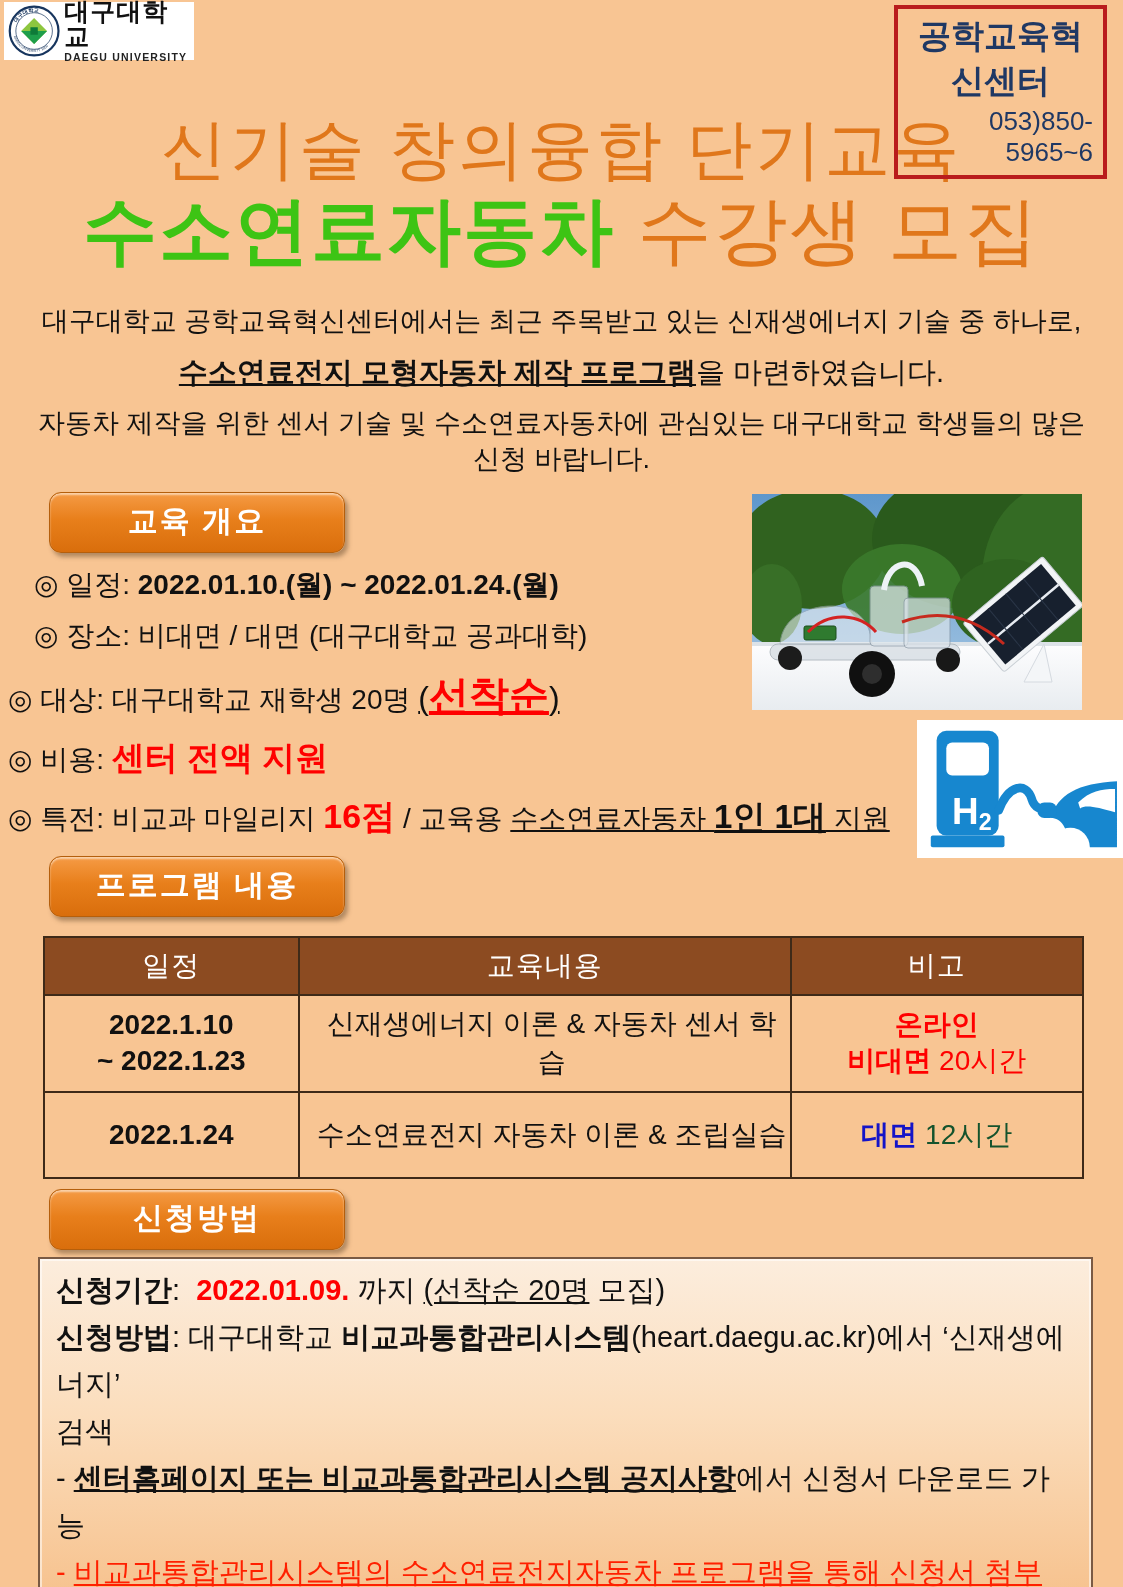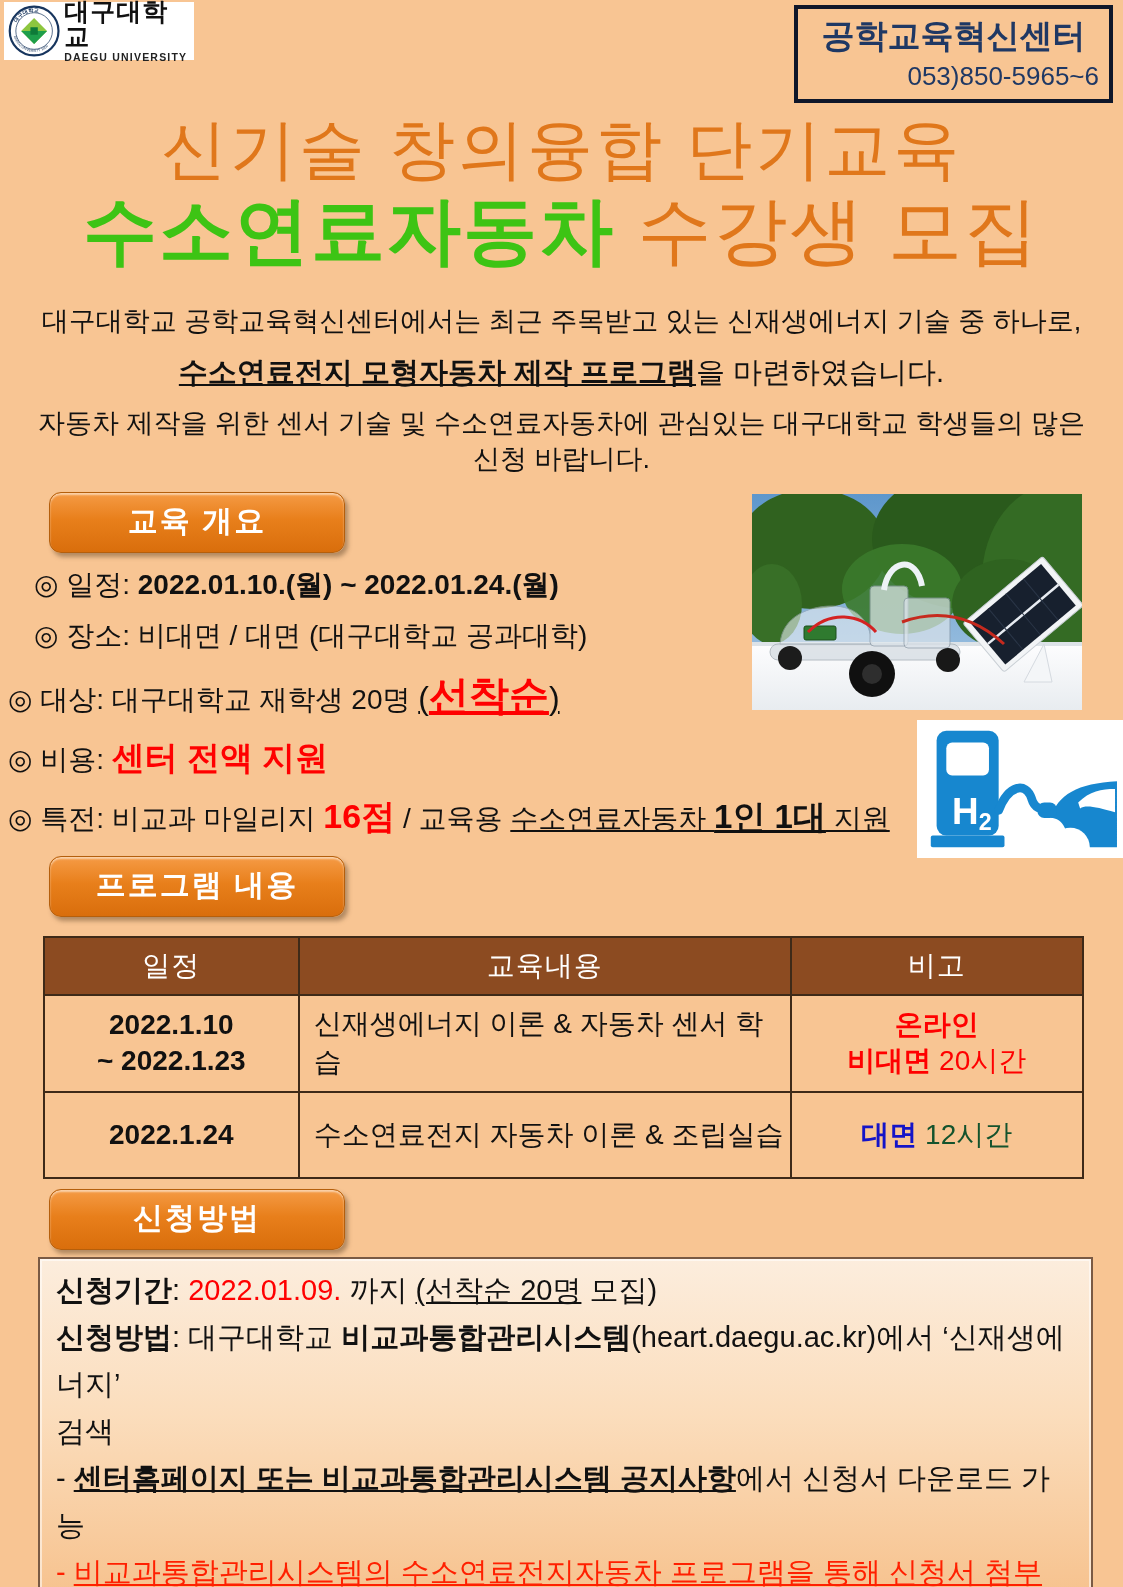--- a/index.html
+++ b/index.html
@@ -14,22 +14,22 @@
   }
   
   .logo-box{
     position:absolute; left:4px; top:2px; width:190px; height:58px;
     background:#fff; display:flex; align-items:center; gap:4px; padding:2px 4px;
   }
   .logo-words{ line-height:1; }
   .logo-ko{ font-size:25px; font-weight:800; letter-spacing:1px; color:#111; }
   .logo-en{ font-size:10.5px; font-weight:700; letter-spacing:1.2px; color:#222; margin-top:3px; }
   .contact-box{
-    position:absolute; right:10px; top:5px; width:319px;
-    border:4px solid #0f172a; padding:5px 10px 7px 10px;
+    position:absolute; right:16px; top:5px; width:213px;
+    border:4px solid #b91c1c; padding:5px 10px 7px 10px;
   }
   .contact-title{ color:#1F3864; font-weight:800; font-size:33px; text-align:center; letter-spacing:0px; }
   .contact-phone{ color:#1F3864; font-size:26px; text-align:right; margin-top:2px; }
   
   .content{ padding-top:112px; }
   .main-title{ text-align:center; line-height:1.15; }
   .title-l1{ font-size:66px; color:#E0771B; letter-spacing:3px; font-weight:400; }
   .title-l2{ font-size:74px; color:#E0771B; letter-spacing:2px; font-weight:400; }
   .title-green{ color:#3DC414; font-weight:800; }
   
@@ -64,34 +64,34 @@
   
   table.program{
     margin-left:43px; margin-top:19px; width:1041px;
     border-collapse:collapse; font-size:28px;
   }
   table.program th, table.program td{ border:2px solid #3E2A18; }
   table.program th{
     background:#8C4B21; color:#fff; font-weight:400; height:58px; letter-spacing:1px;
   }
   td.c-date{ width:255px; text-align:center; font-weight:800; line-height:1.3; }
-  td.c-content{ width:493px; padding-left:14px; }
+  td.c-content{ width:493px; padding-left:14px;text-align:center; }
   td.c-note{ width:293px; text-align:center; line-height:1.3; }
   tr.r1 td{ height:97px; } tr.r2 td{ height:86px; }
   .note-red{ color:#FF0000; } .note-red-b{ color:#FF0000; font-weight:800; }
   .note-blue{ color:#14532d; } .note-blue-b{ color:#1414C8; font-weight:800; }
   
   .apply-box{
     margin-left:38px; margin-top:7px; width:1055px;
     border:2px solid #7A5A44;
     background:linear-gradient(180deg,#FCEDDD 0%,#FBDDBC 40%,#F5BA80 100%);
     box-shadow:inset 0 0 0 2px rgba(255,255,255,.55);
     padding:8px 16px; font-size:29px; line-height:47px;
   }
-  .apply-red-b{ color:#FF0000; font-weight:400; }
+  .apply-red-b{ color:#FF0000; font-weight:700;margin-left:8px; }
   .apply-u{ text-decoration:underline; }
   .apply-bu{ font-weight:800; text-decoration:underline;text-align:center; }
   .apply-submit{ color:#FF2000; }
   .apply-submit .apply-u{ text-decoration:underline; }
 </style>
 </head>
 <body>
 
 <div class="logo-box">
   <svg width="54" height="54" viewBox="0 0 60 60">

